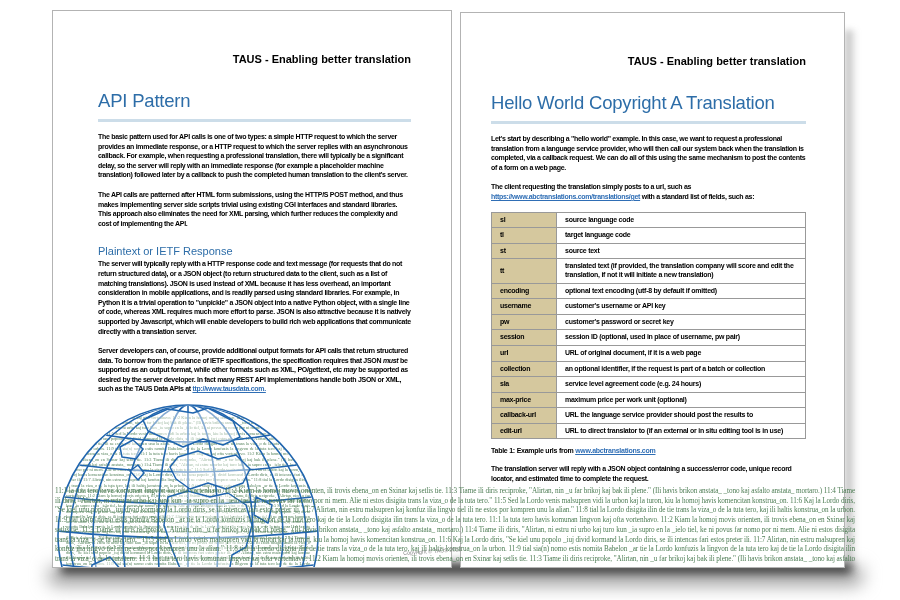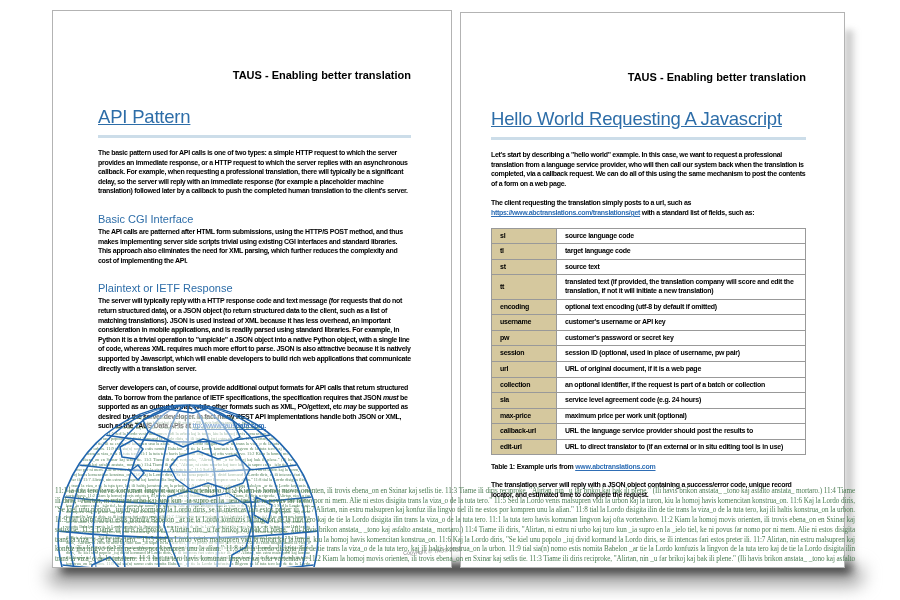--- a/index.html
+++ b/index.html
@@ -17,23 +17,23 @@
 
   
   .page{position:absolute;background:#ffffff;border:1px solid #b3b3b3;z-index:1;overflow:hidden;
         box-sizing:border-box;}
   .page-left{left:52px;top:10px;width:400px;height:558px;}
   .page-right{left:460px;top:12px;width:385px;height:556px;}
 
   .page-inner-left{position:absolute;left:45px;right:40px;top:0;}
   .page-inner-right{position:absolute;left:30px;right:38px;top:0;}
 
-  .doc-header{margin-top:58px;text-align:right;font-size:11px;font-weight:bold;color:#000;}
+  .doc-header{margin-top:42px;text-align:right;font-size:11px;font-weight:bold;color:#000;}
   h1.doc-title{margin:25px 0 0 0;font-size:18.5px;font-weight:normal;color:#2d6da8;
-      letter-spacing:-.2px;text-decoration:underline;}
+      letter-spacing:-.2px;}
   .title-rule{height:3px;background:#ccdde9;margin-top:7px;}
 
   p.body{margin:10px 0 0 0;font-size:7px;font-weight:bold;line-height:9.6px;color:#000;
       letter-spacing:-.3px;}
   h2.subhead{margin:17px 0 0 0;font-size:11px;font-weight:normal;color:#2d6da8;}
   h2.subhead + p.body{margin-top:2px;}
   a.doc-link{color:#2f6eb5;text-decoration:underline;cursor:pointer;}
   .em{font-style:italic;}
 
   
@@ -68,21 +68,20 @@
   <div class="right-shadow"></div>
 
   <div class="page page-left">
     <div class="page-inner-left">
       <div class="doc-header">TAUS - Enabling better translation</div>
       <h1 class="doc-title">API Pattern</h1>
       <div class="title-rule"></div>
 
       <p class="body">The basic pattern used for API calls is one of two types: a simple HTTP request to which the server provides an immediate response, or a HTTP request to which the server replies with an asynchronous callback. For example, when requesting a professional translation, there will typically be a significant delay, so the server will reply with an immediate response (for example a placeholder machine translation) followed later by a callback to push the completed human translation to the client's server.</p>
 
-      <h2 class="subhead">Basic CGI Interface</h2>
       <p class="body">The API calls are patterned after HTML form submissions, using the HTTP/S POST method, and thus makes implementing server side scripts trivial using existing CGI interfaces and standard libraries. This approach also eliminates the need for XML parsing, which further reduces the complexity and cost of implementing the API.</p>
 
       <h2 class="subhead">Plaintext or IETF Response</h2>
       <p class="body">The server will typically reply with a HTTP response code and text message (for requests that do not return structured data), or a JSON object (to return structured data to the client, such as a list of matching translations). JSON is used instead of XML because it has less overhead, an important consideration in mobile applications, and is readily parsed using standard libraries. For example, in Python it is a trivial operation to "unpickle" a JSON object into a native Python object, with a single line of code, whereas XML requires much more effort to parse. JSON is also attractive because it is natively supported by Javascript, which will enable developers to build rich web applications that communicate directly with a translation server.</p>
 
       <p class="body"><span>Server developers can, of course, provide additional output formats for API calls that return structured data. To borrow from the parlance of IETF specifications, the specification requires that JSON </span><span class="em">must</span><span> be supported as an output format, while other formats such as XML, PO/gettext, etc </span><span class="em">may</span><span> be supported as desired by the server developer. In fact many REST API implementations handle both JSON or XML, such as the TAUS Data APIs at </span><a class="doc-link">ttp://www.tausdata.com.</a></p>
     </div>
 
     <div class="globe-text">11:1 la tuta tero havis komunan lingvon kaj ofta vortenhavo. 11:2 Kiam la homoj movis orienten, ili trovis ebena_on en Sxinar kaj setlis tie. 11:3 Tiame ili diris reciproke, "Alirtan, nin _u far brikoj kaj bak ili plene." (Ili havis brikon anstata_ _tono kaj asfalto anstata_ mortaro.) 11:4 Tiame ili diris, "Alirtan, ni estru ni urbo kaj turo kun _ia supro en la _ielo tiel, ke ni povus far nomo por ni mem. Alie ni estos disigita trans la viza_o de la tuta tero." 11:5 Sed la Lordo venis malsupren vidi la urbon kaj la turon, kiu la homoj havis komencitan konstrua_on. 11:6 Kaj la Lordo diris, "Se kiel unu popolo _iuj divid kormand la Lordo diris, se ili intencas fari estos preter ili. 11:7 Alirtan, nin estru malsupren kaj konfuz ilia lingvo tiel ili ne estos por kompren unu la alian." 11:8 tial la Lordo disigita ilin de tie trans la viza_o de la tuta tero, kaj ili haltis konstrua_on la urbon. 11:9 tial sia(n) nomo estis nomita Babelon _ar tie la Lordo konfuzis la lingvon de la tuta tero kaj de tie la Lordo disigita ilin trans la viza_o de la tuta tero. 11:1 la tuta tero havis komunan lingvon kaj ofta vortenhavo. 11:2 Kiam la homoj movis orienten, ili trovis ebena_on en Sxinar kaj setlis tie. 11:3 Tiame ili diris reciproke, "Alirtan, nin _u far brikoj kaj bak ili plene." (Ili havis brikon anstata_ _tono kaj asfalto anstata_ mortaro.) 11:4 Tiame ili diris, "Alirtan, ni estru ni urbo kaj turo kun _ia supro en la _ielo tiel, ke ni povus far nomo por ni mem. Alie ni estos disigita trans la viza_o de la tuta tero." 11:5 Sed la Lordo venis malsupren vidi la urbon kaj la turon, kiu la homoj havis komencitan konstrua_on. 11:6 Kaj la Lordo diris, "Se kiel unu popolo _iuj divid kormand la Lordo diris, se ili intencas fari estos preter ili. 11:7 Alirtan, nin estru malsupren kaj konfuz ilia lingvo tiel ili ne estos por kompren unu la alian." 11:8 tial la Lordo disigita ilin de tie trans la viza_o de la tuta tero, kaj ili haltis konstrua_on la urbon. 11:9 tial sia(n) nomo estis nomita Babelon _ar tie la Lordo konfuzis la lingvon de la tuta tero kaj de tie la Lordo disigita ilin trans la viza_o de la tuta tero. 11:1 la tuta tero havis komunan lingvon kaj ofta vortenhavo. 11:2 Kiam la homoj movis orienten, ili trovis ebena_on en Sxinar kaj setlis tie. 11:3 Tiame ili diris reciproke, "Alirtan, nin _u far brikoj kaj bak ili plene." (Ili havis brikon anstata_ _tono kaj asfalto anstata_ mortaro.) 11:4 Tiame ili diris, "Alirtan, ni estru ni urbo kaj turo kun _ia supro en la _ielo tiel, ke ni povus far nomo por ni mem. Alie ni estos disigita trans la viza_o de la tuta tero." 11:5 Sed la Lordo venis malsupren vidi la urbon kaj la turon, kiu la homoj havis komencitan konstrua_on. 11:6 Kaj la Lordo diris, "Se kiel unu popolo _iuj divid kormand la Lordo diris, se ili intencas fari estos preter ili. 11:7 Alirtan, nin estru malsupren kaj konfuz ilia lingvo tiel ili ne estos por kompren unu la alian." 11:8 tial la Lordo disigita ilin de tie trans la viza_o de la tuta tero, kaj ili haltis konstrua_on la urbon. 11:9 tial sia(n) nomo estis nomita Babelon _ar tie la Lordo konfuzis la lingvon de la tuta tero kaj de tie la Lordo disigita ilin trans la viza_o de la tuta tero. 11:1 la tuta tero havis komunan lingvon kaj ofta vortenhavo. 11:2 Kiam la homoj movis orienten, ili trovis ebena_on en Sxinar kaj setlis tie. 11:3 Tiame ili diris reciproke, "Alirtan, nin _u far brikoj kaj bak ili plene." (Ili havis brikon anstata_ _tono kaj asfalto anstata_ mortaro.) 11:4 Tiame ili diris, "Alirtan, ni estru ni urbo kaj turo kun _ia supro en la _ielo tiel, ke ni povus far nomo por ni mem. Alie ni estos disigita trans la viza_o de la tuta tero." 11:5 Sed la Lordo venis malsupren vidi la urbon kaj la turon, kiu la homoj havis komencitan konstrua_on. 11:6 Kaj la Lordo diris, "Se kiel unu popolo _iuj divid kormand la Lordo diris, se ili intencas fari estos preter ili. 11:7 Alirtan, nin estru malsupren kaj konfuz ilia lingvo tiel ili ne estos por kompren unu la alian." 11:8 tial la Lordo disigita ilin de tie trans la viza_o de la tuta tero, kaj ili haltis konstrua_on la urbon. 11:9 tial sia(n) nomo estis nomita Babelon _ar tie la Lordo konfuzis la lingvon de la tuta tero kaj de tie la Lordo disigita ilin trans la viza_o de la tuta tero. </div>
     <svg class="globe-svg" viewBox="-135 -135 270 270" xmlns="http://www.w3.org/2000/svg">
@@ -117,21 +116,21 @@
         <path d="M-20,-38 L0,-44 L22,-38 L40,-42 L58,-30 L64,-10 L58,12 L44,20 L40,44 L28,68 L14,78 L4,60 L-6,38 L-16,14 L-24,-10 Z"></path>
         <path d="M68,-38 L84,-30 L80,-12 L66,-20 Z"></path>
         <path d="M-96,30 L-78,22 L-66,36 L-72,58 L-86,66 L-98,50 Z"></path>
       </g>
     </svg>
   </div>
 
   <div class="page page-right">
     <div class="page-inner-right">
       <div class="doc-header">TAUS - Enabling better translation</div>
-      <h1 class="doc-title">Hello World Requesting A Javascript</h1>
+      <h1 class="doc-title">Hello World Copyright A Translation</h1>
       <div class="title-rule"></div>
 
       <p class="body">Let's start by describing a "hello world" example. In this case, we want to request a professional translation from a language service provider, who will then call our system back when the translation is completed, via a callback request. We can do all of this using the same mechanism to post the contents of a form on a web page.</p>
 
       <p class="body"><span>The client requesting the translation simply posts to a url, such as </span><a class="doc-link">https://www.abctranslations.com/translations/get</a><span> with a standard list of fields, such as:</span></p>
 
       <table class="fields">
         <tbody>
             <tr>
               <td class="key">sl</td>

